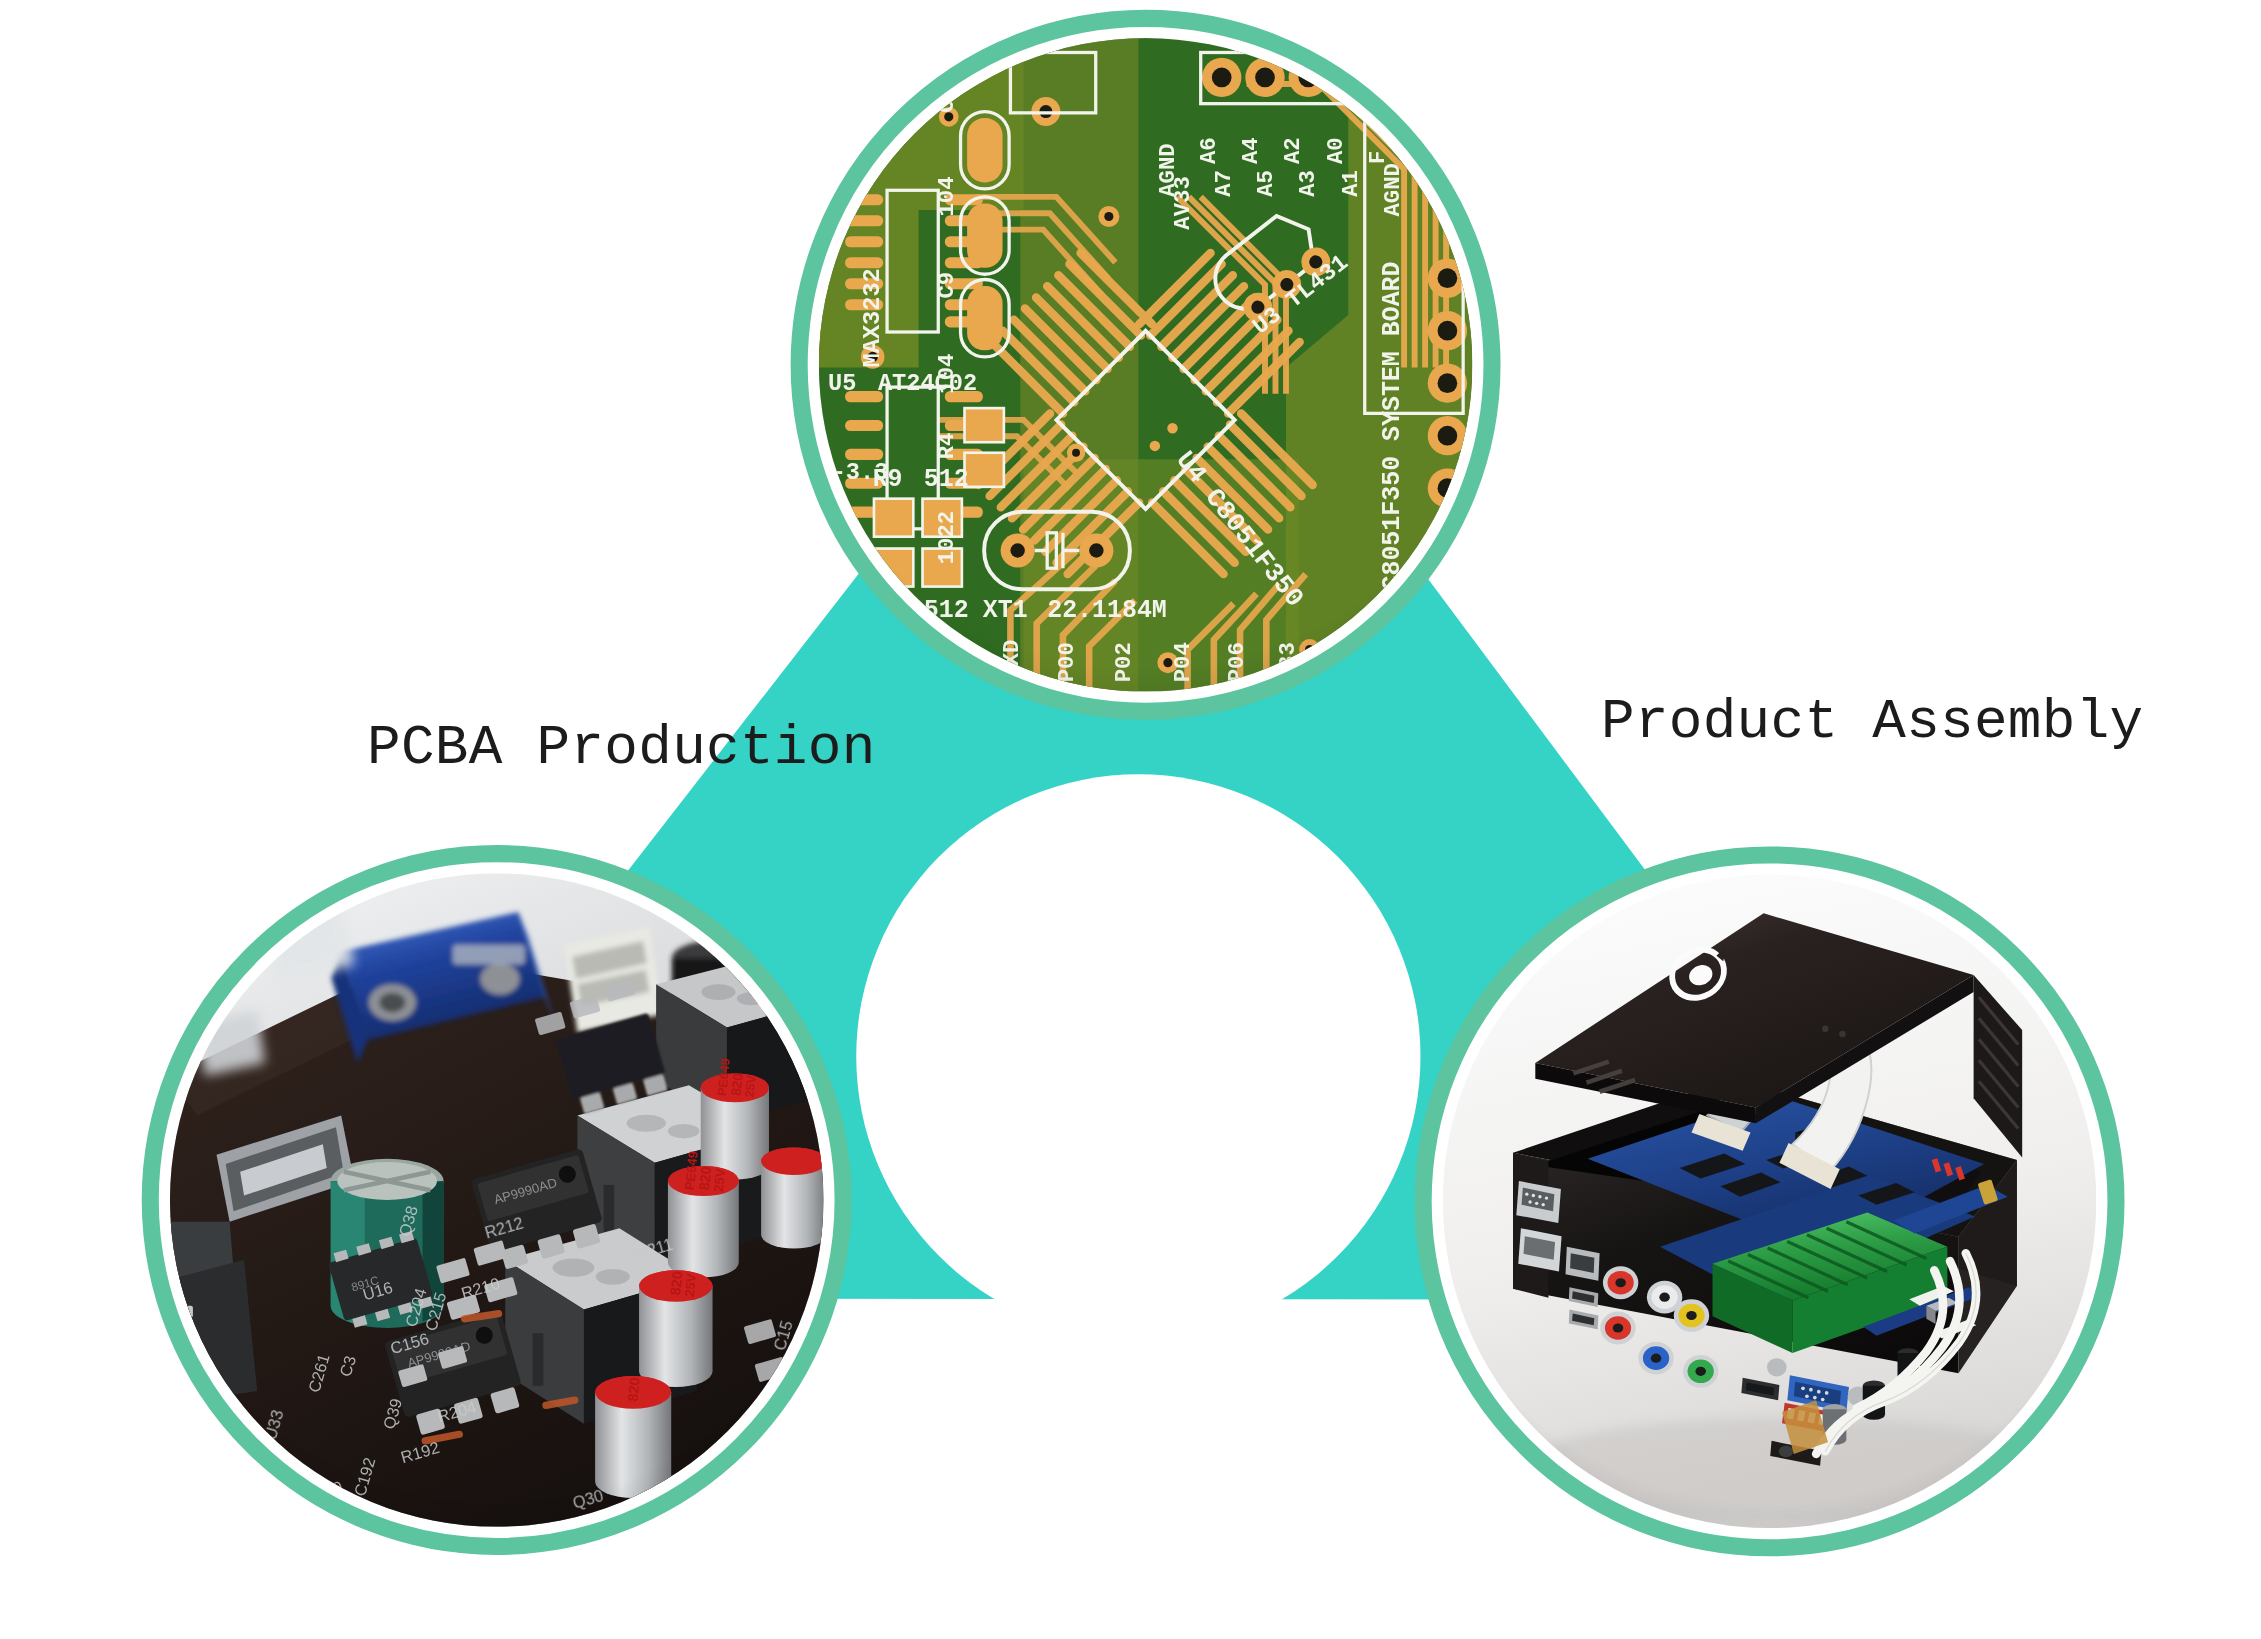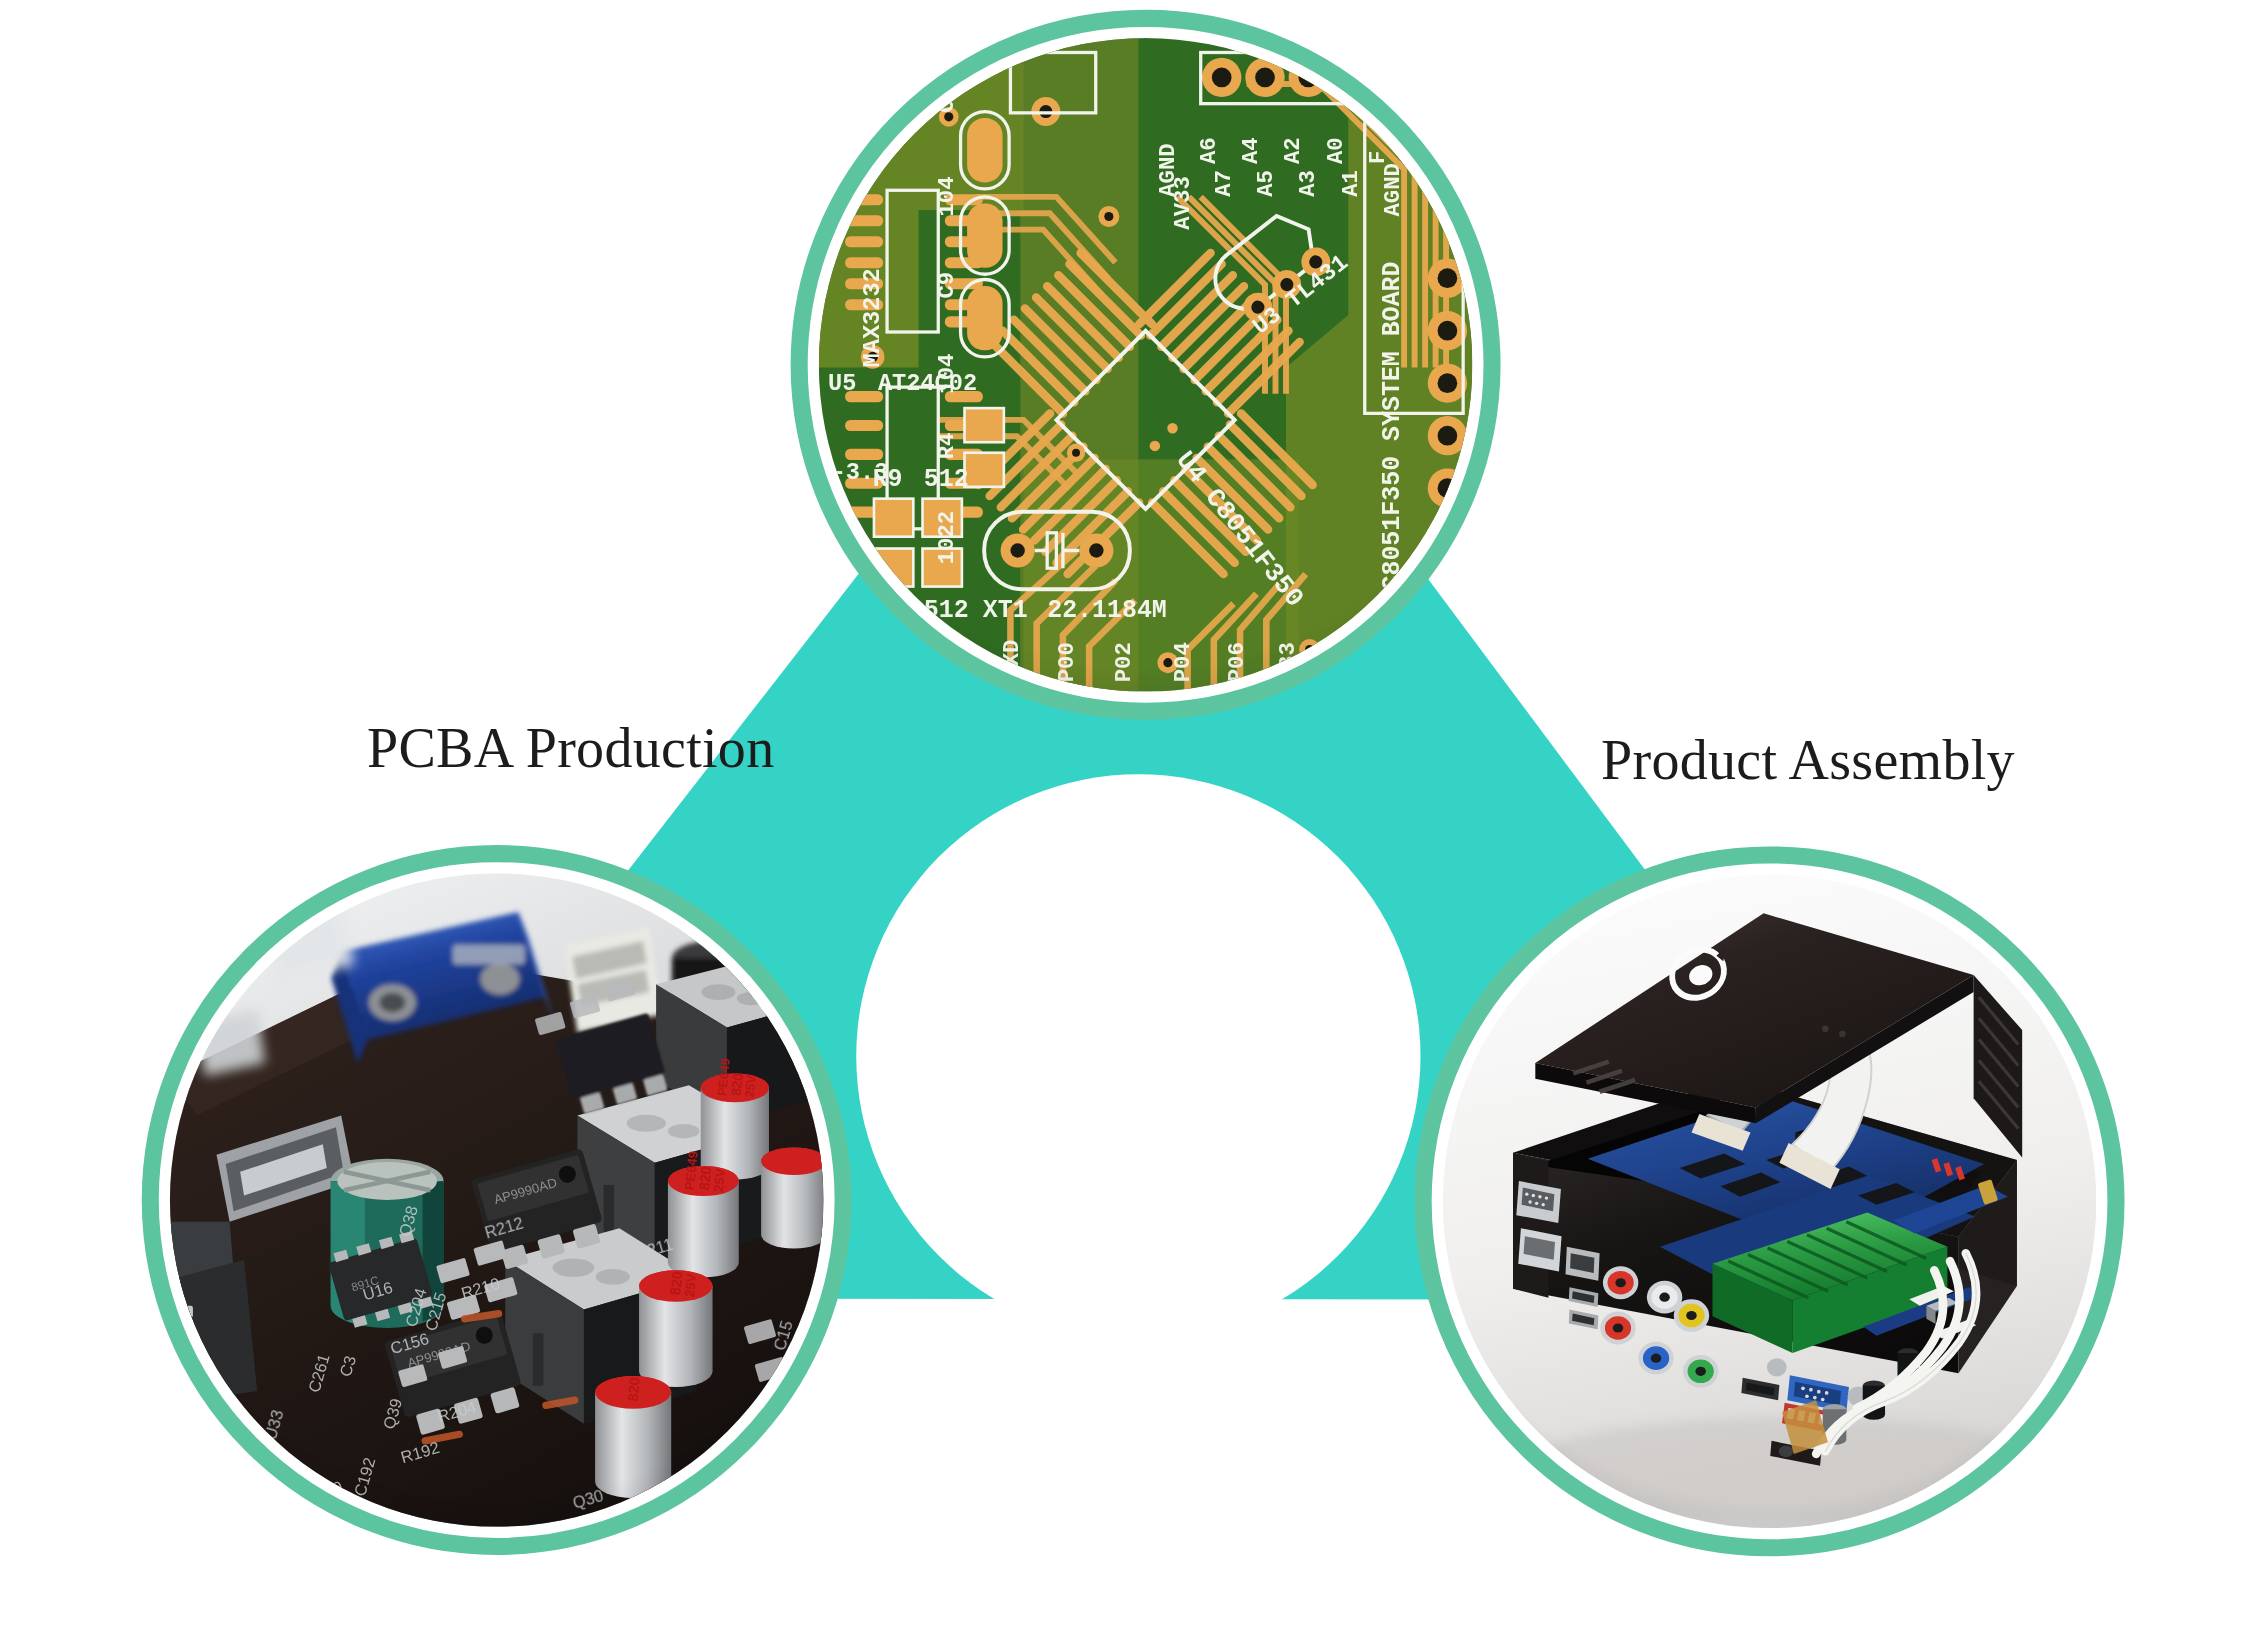--- a/index.html
+++ b/index.html
@@ -3,29 +3,29 @@
 <meta charset="utf-8">
 <style>
   html,body{margin:0;padding:0;background:#ffffff;}
   body{font-family:"Liberation Sans","DejaVu Sans",sans-serif;}
   #stage{position:relative;width:2261px;height:1639px;background:#ffffff;overflow:hidden;}
   #artboard{position:absolute;inset:0;}
 
   .label{
     position:absolute;
     color:#1c1c1c;
-    font-family:Liberation Serif, serif;
+    font-family:Liberation Mono, monospace;
     font-weight:400;
     font-size:56px;
     letter-spacing:0.3px;
     white-space:nowrap;
     line-height:1;
   }
   #label-pcba{left:367px;top:720px;}
-  #label-assembly{left:1601px;top:732px;}
+  #label-assembly{left:1601px;top:694px;}
 </style>
 </head>
 <body>
 
 <div id="stage">
 
   <svg id="artboard" viewBox="0 0 3446 2498" width="2261" height="1639" xmlns="http://www.w3.org/2000/svg">
 
     <defs>
 

